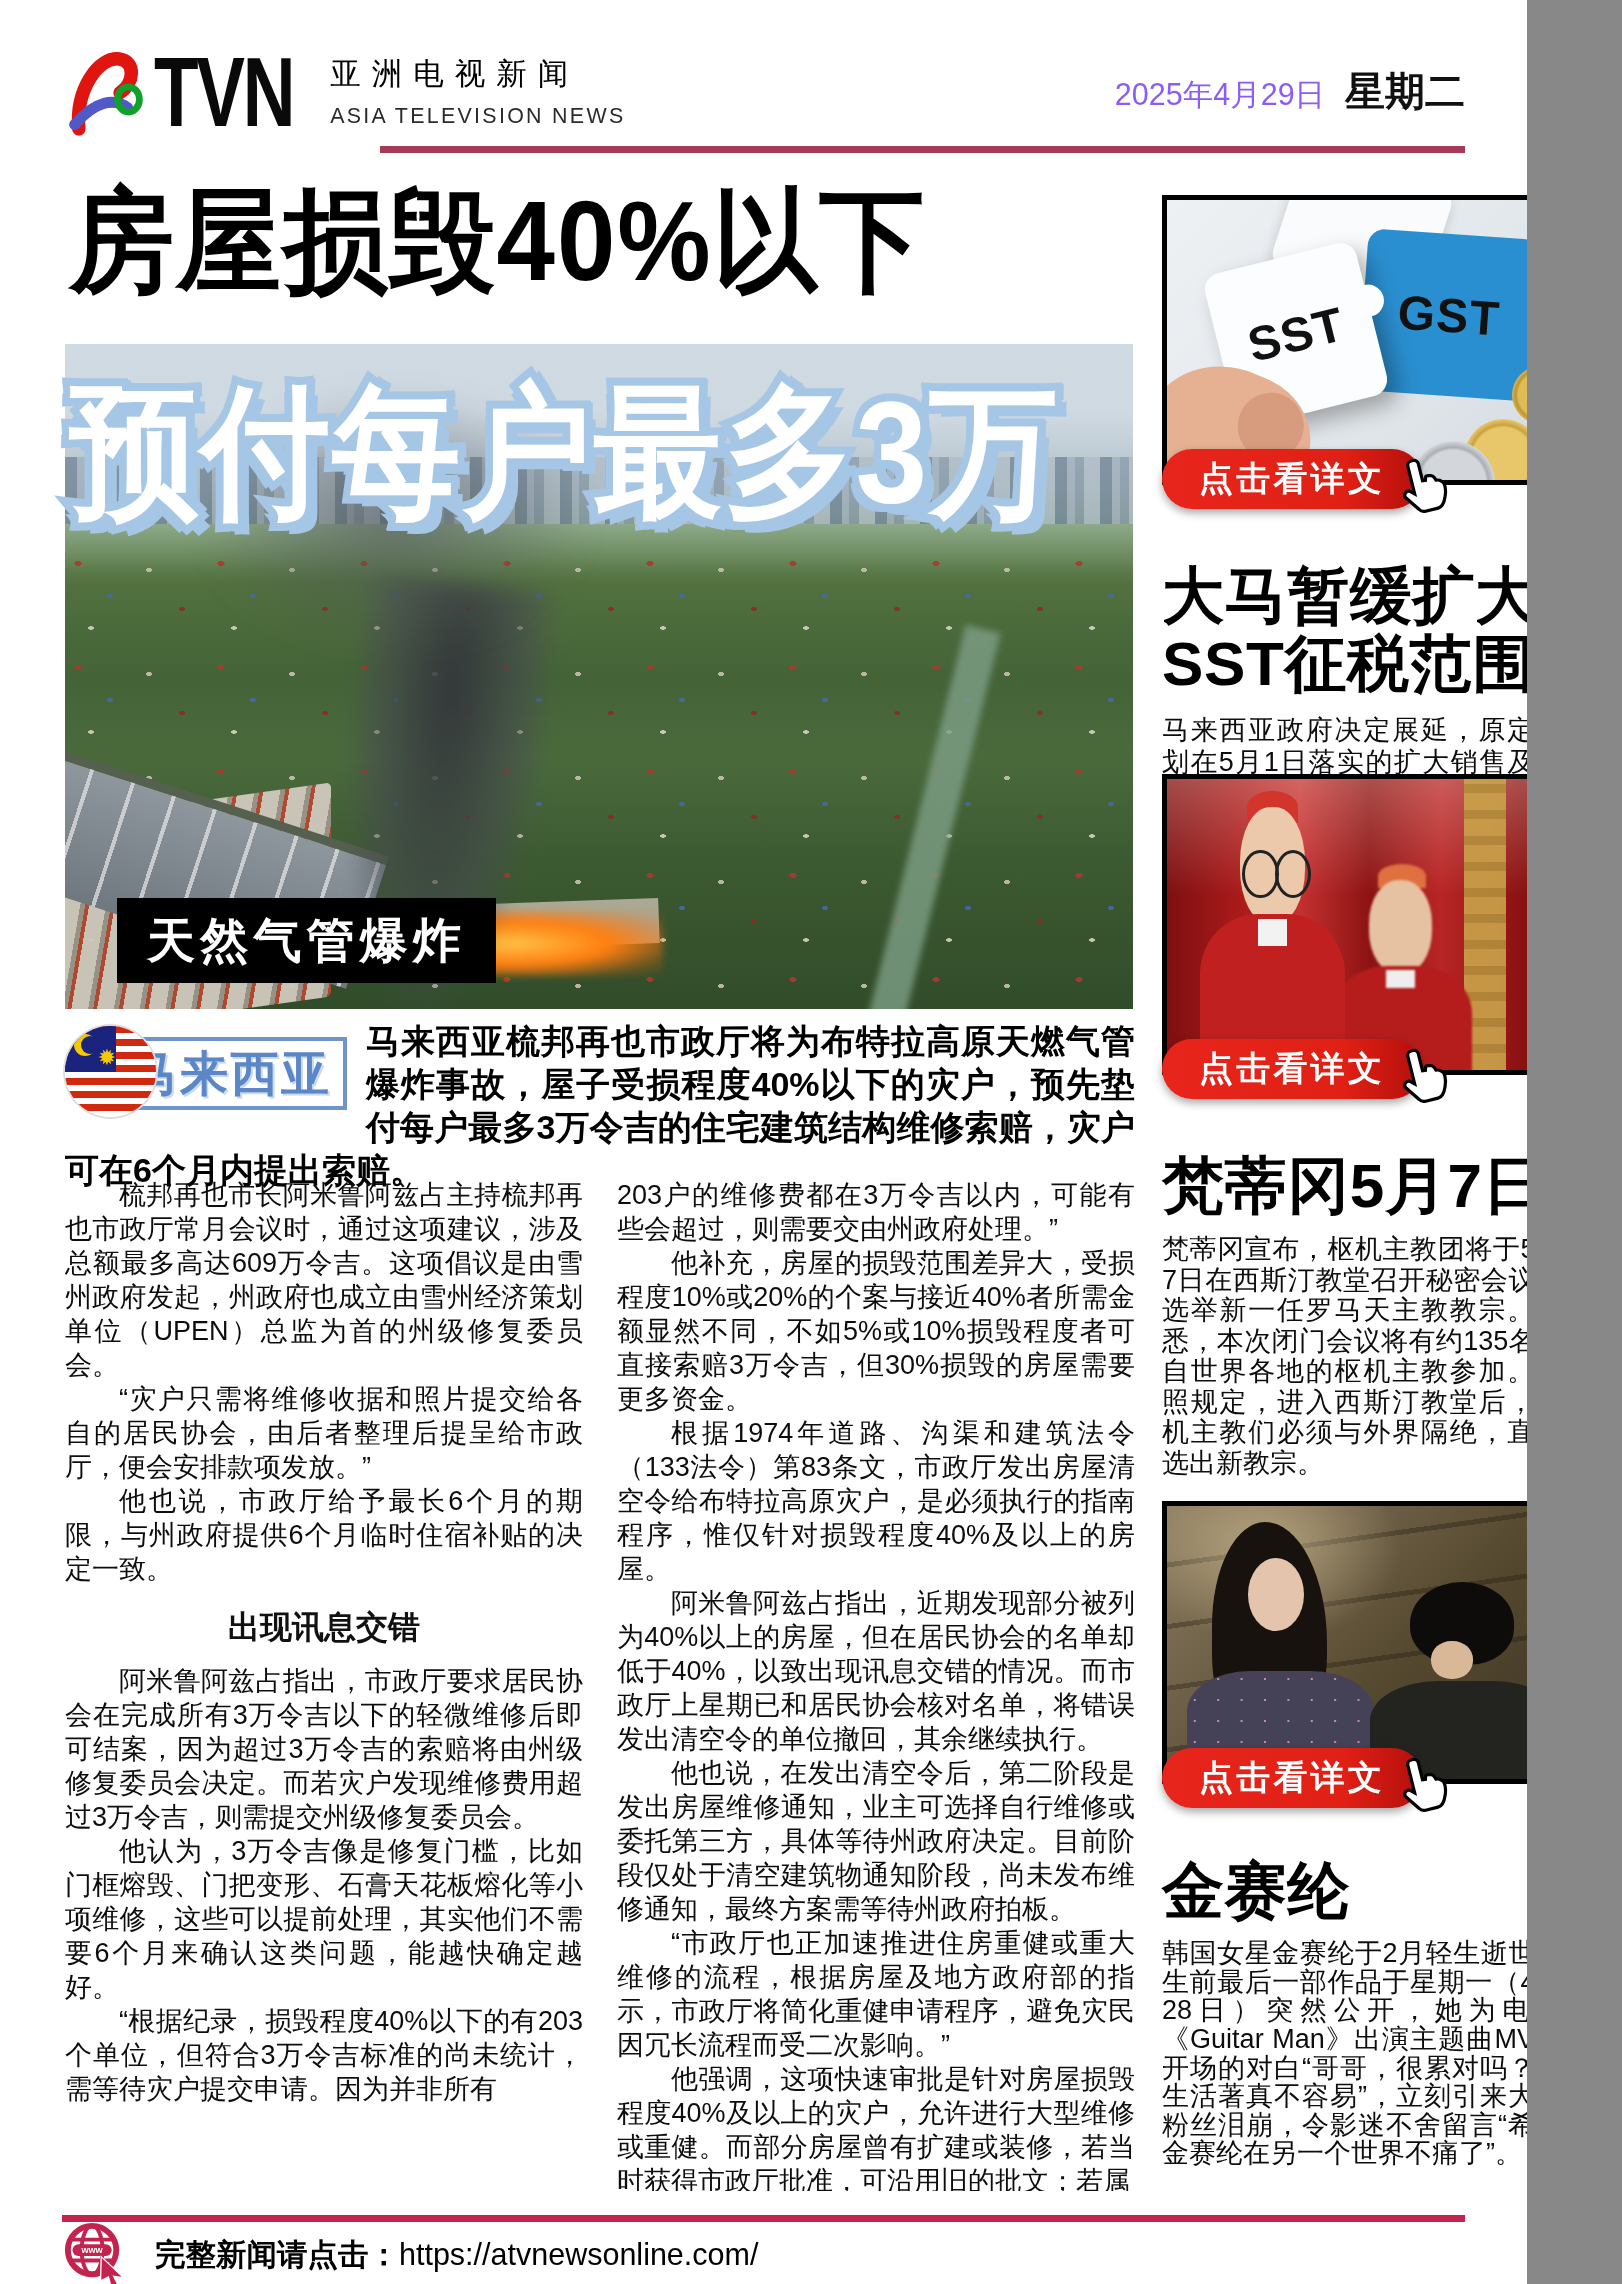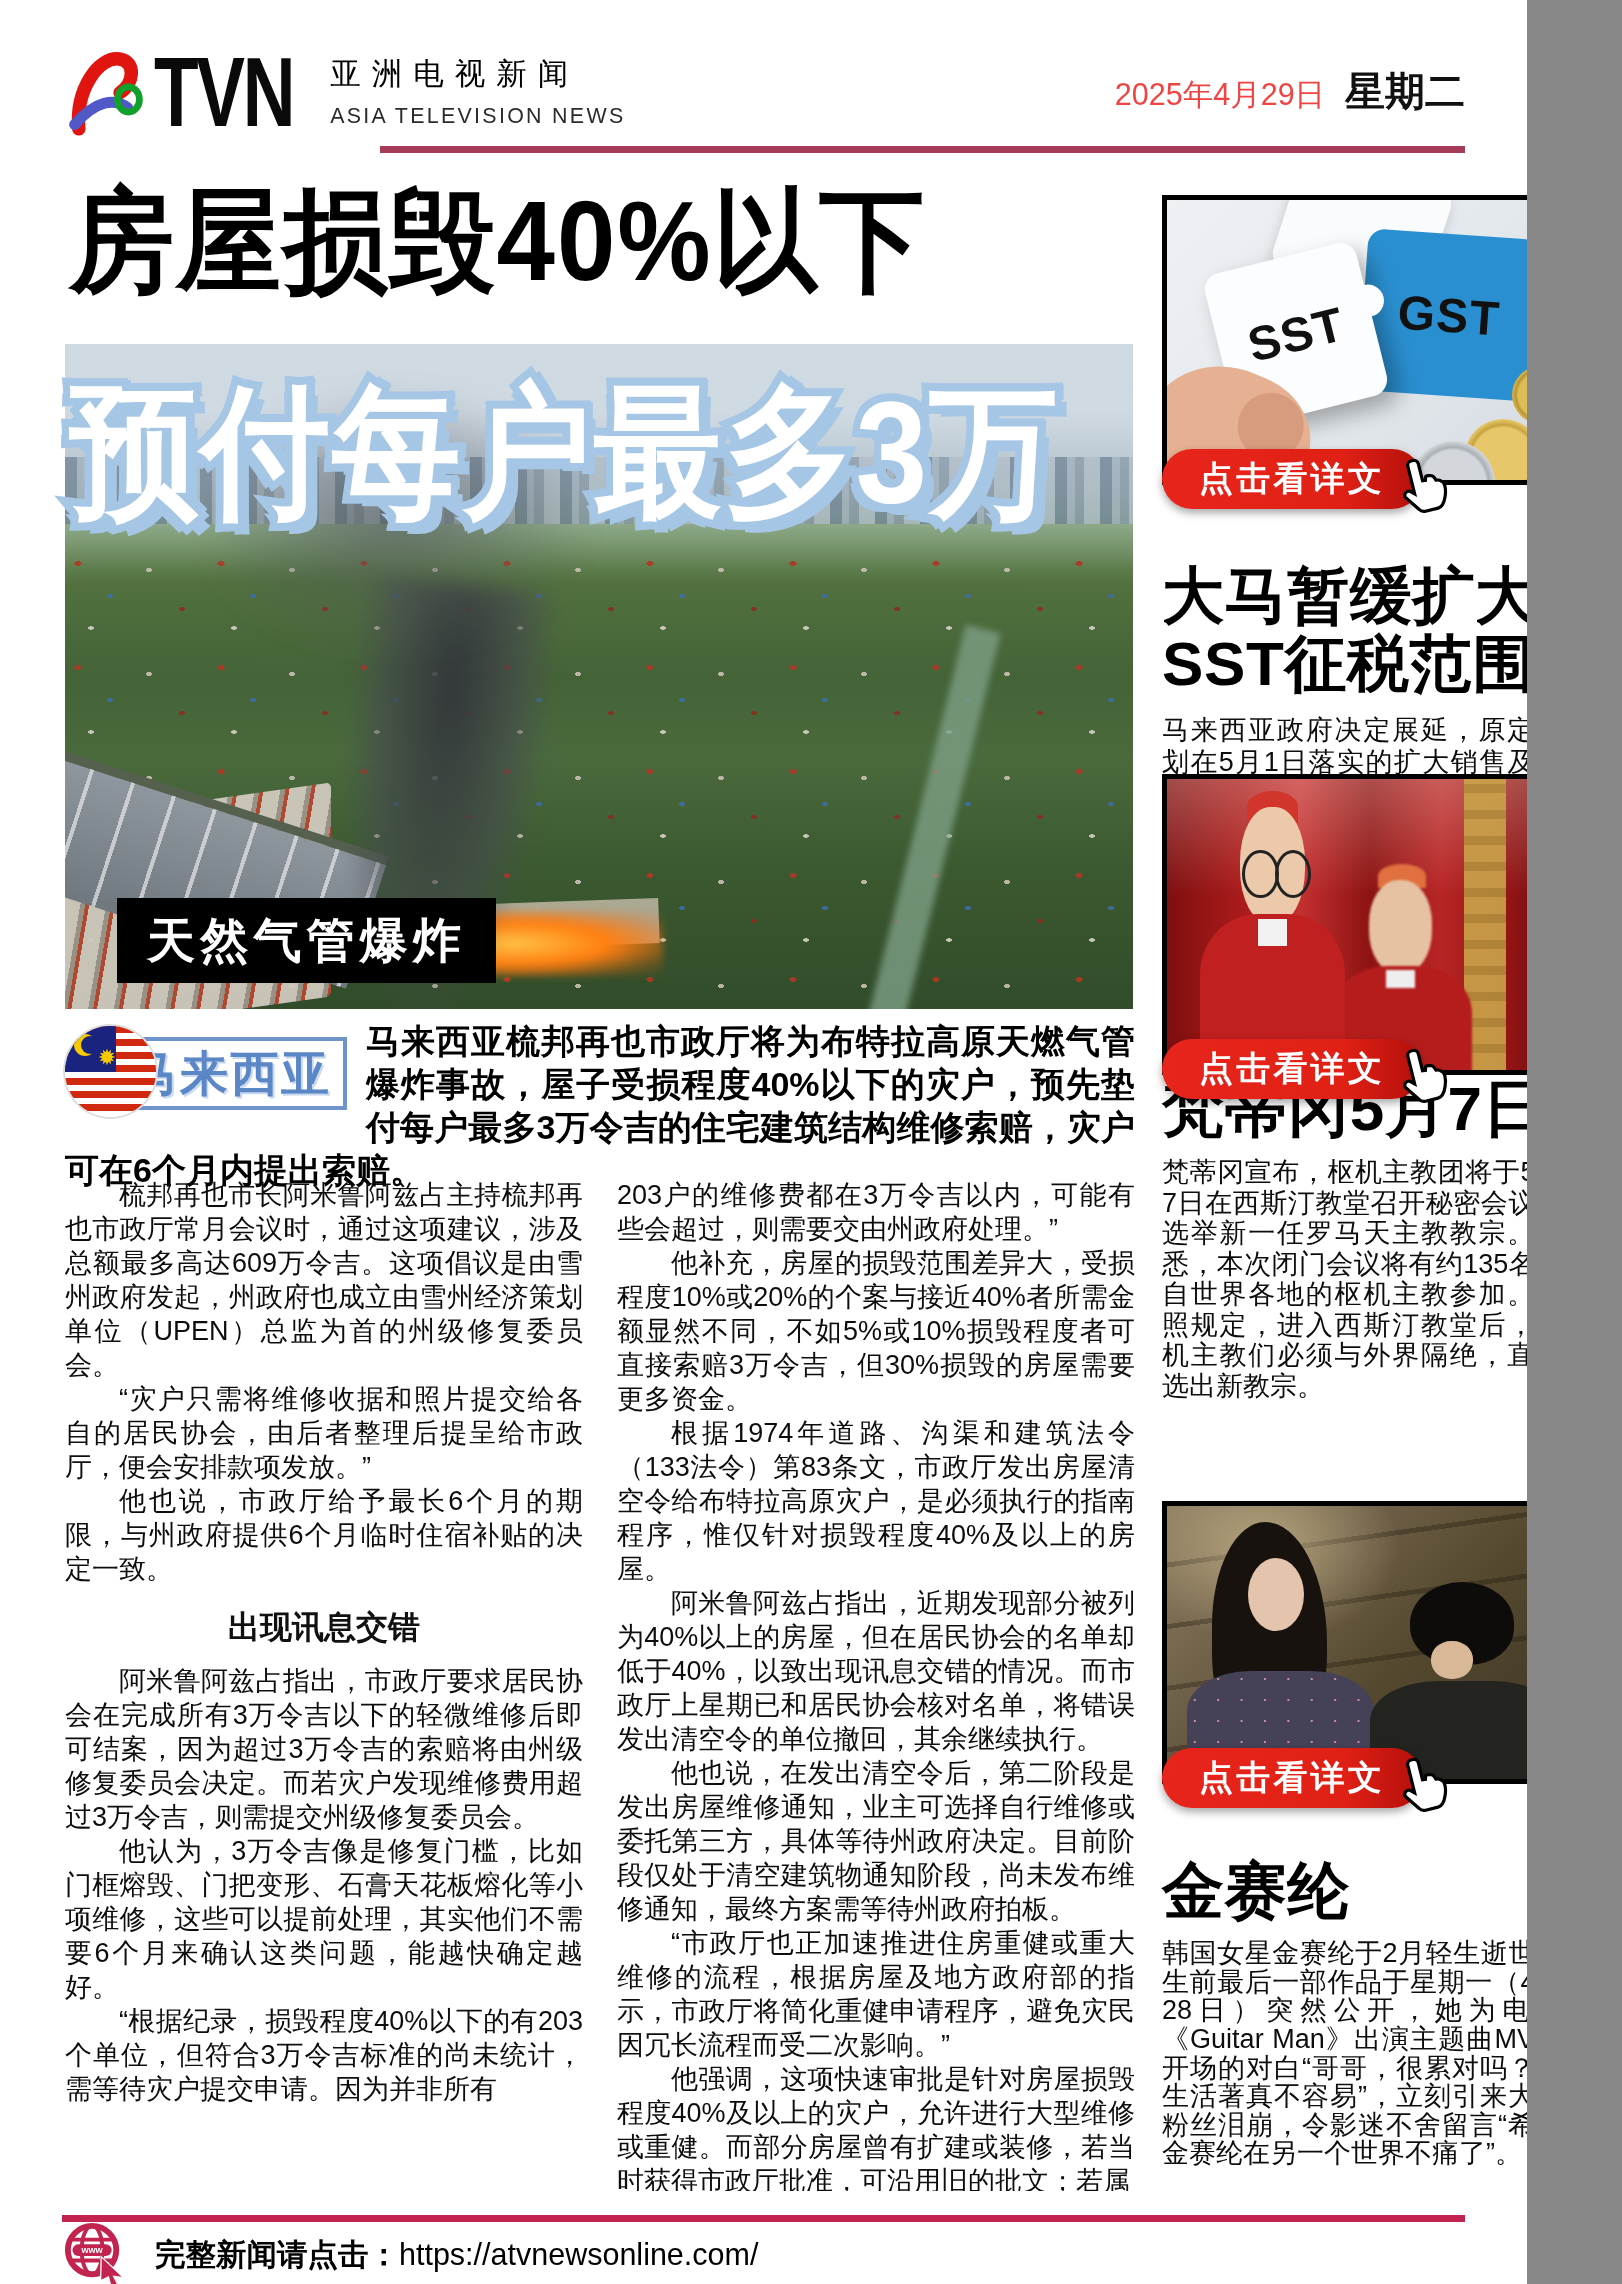--- a/index.html
+++ b/index.html
@@ -9,21 +9,21 @@
   
   .header{position:absolute;left:62px;top:38px;right:62px;height:110px;}
   .logo{position:absolute;left:0;top:5.2px;display:flex;align-items:flex-start;}
   .logo-mark{width:101px;height:101px;}
   .logo-tvn{font-size:83px;font-weight:900;letter-spacing:-2.6px;transform:scale(.88,1.18);
             transform-origin:left top;line-height:84px;margin-left:-9px;color:#0a0a0a;}
   .logo-names{margin-left:18px;padding-top:10.4px;}
   .logo-cn{font-size:30.5px;font-weight:400;letter-spacing:11px;color:#000;}
   .logo-en{font-size:21.4px;letter-spacing:2.3px;color:#2b2b2b;margin-top:9px;}
   .dateblock{position:absolute;right:0;top:26px;text-align:right;white-space:nowrap;}
-  .date-d{font-size:30.5px;color:#ef4444;}
+  .date-d{font-size:30.5px;color:#8b5cf6;}
   .date-w{font-size:40px;font-weight:900;margin-left:17px;}
   .header-rule{position:absolute;left:318px;right:0;top:108px;height:6.5px;background:#a63b58;}
 
   
   .h1{position:absolute;left:69px;top:167px;font-size:105px;font-weight:900;letter-spacing:1.9px;
       color:#000;transform:scaleY(1.08);transform-origin:left top;white-space:nowrap;}
   .h2{position:absolute;left:70px;top:356px;width:1058px;font-size:129px;font-weight:900;
       letter-spacing:1.9px;white-space:nowrap;z-index:6;transform:scaleY(1.12);transform-origin:left top;}
   .h2 .stroke{position:absolute;inset:0;-webkit-text-stroke:14.3px #a6c6e6;color:#a6c6e6;
       text-shadow:11.7px 10.4px 0 #a6c6e6,-7.8px 7.8px 0 #a6c6e6,9px -5.2px 0 #a6c6e6,-5.2px -5.2px 0 #a6c6e6;}
@@ -307,21 +307,21 @@
           <div class="robe"></div>
             <div class="collar"></div>
         </div>
       </div>
       <div class="readmore" style="top:265px;">
         <span>点击看详文</span>
         <svg class="cursor-ico" viewBox="0 0 24 24">
           <path d="M10.2 2.2c.9 0 1.5.7 1.5 1.5v6l1 .1.3-1c.2-.7 1.1-.2 1.8-.1.5.1.9.5 1.1 1l.3.9c.7.1 1.3.3 1.7.8.5.4.8 1.1.8 1.8 0 1.2-.3 2.5-.8 3.6-.4 1-.9 1.9-1.6 2.6-.4.4-1 .7-1.7.7h-4.4c-.8 0-1.6-.4-2-1.1l-3.4-4.9c-.4-.5-.3-1.3.2-1.7.6-.5 1.4-.5 1.9 0l1.1 1V3.7c0-.8.7-1.5 1.5-1.5z" fill="#fff" stroke="#000" stroke-width="1.1"></path>
         </svg>
       </div>
-      <div class="shead" style="">
+      <div class="shead" style="margin-top:77px;">
         <div>梵蒂冈5月7日</div>
       </div>
       <p class="sbody" style="margin:14.3px 0 0;height:266px;line-height:30.5px;">
         <span class="ind">梵蒂冈宣布，枢机主教团将于5月7日在西斯汀教堂召开秘密会议，选举新一任罗马天主教教宗。据悉，本次闭门会议将有约135名来自世界各地的枢机主教参加。按照规定，进入西斯汀教堂后，枢机主教们必须与外界隔绝，直至选出新教宗。</span>
       </p>
     </div>
 
     <div class="story" style="top:1306px;">
       <div class="simg art-kim">
         <div class="steps"></div>

